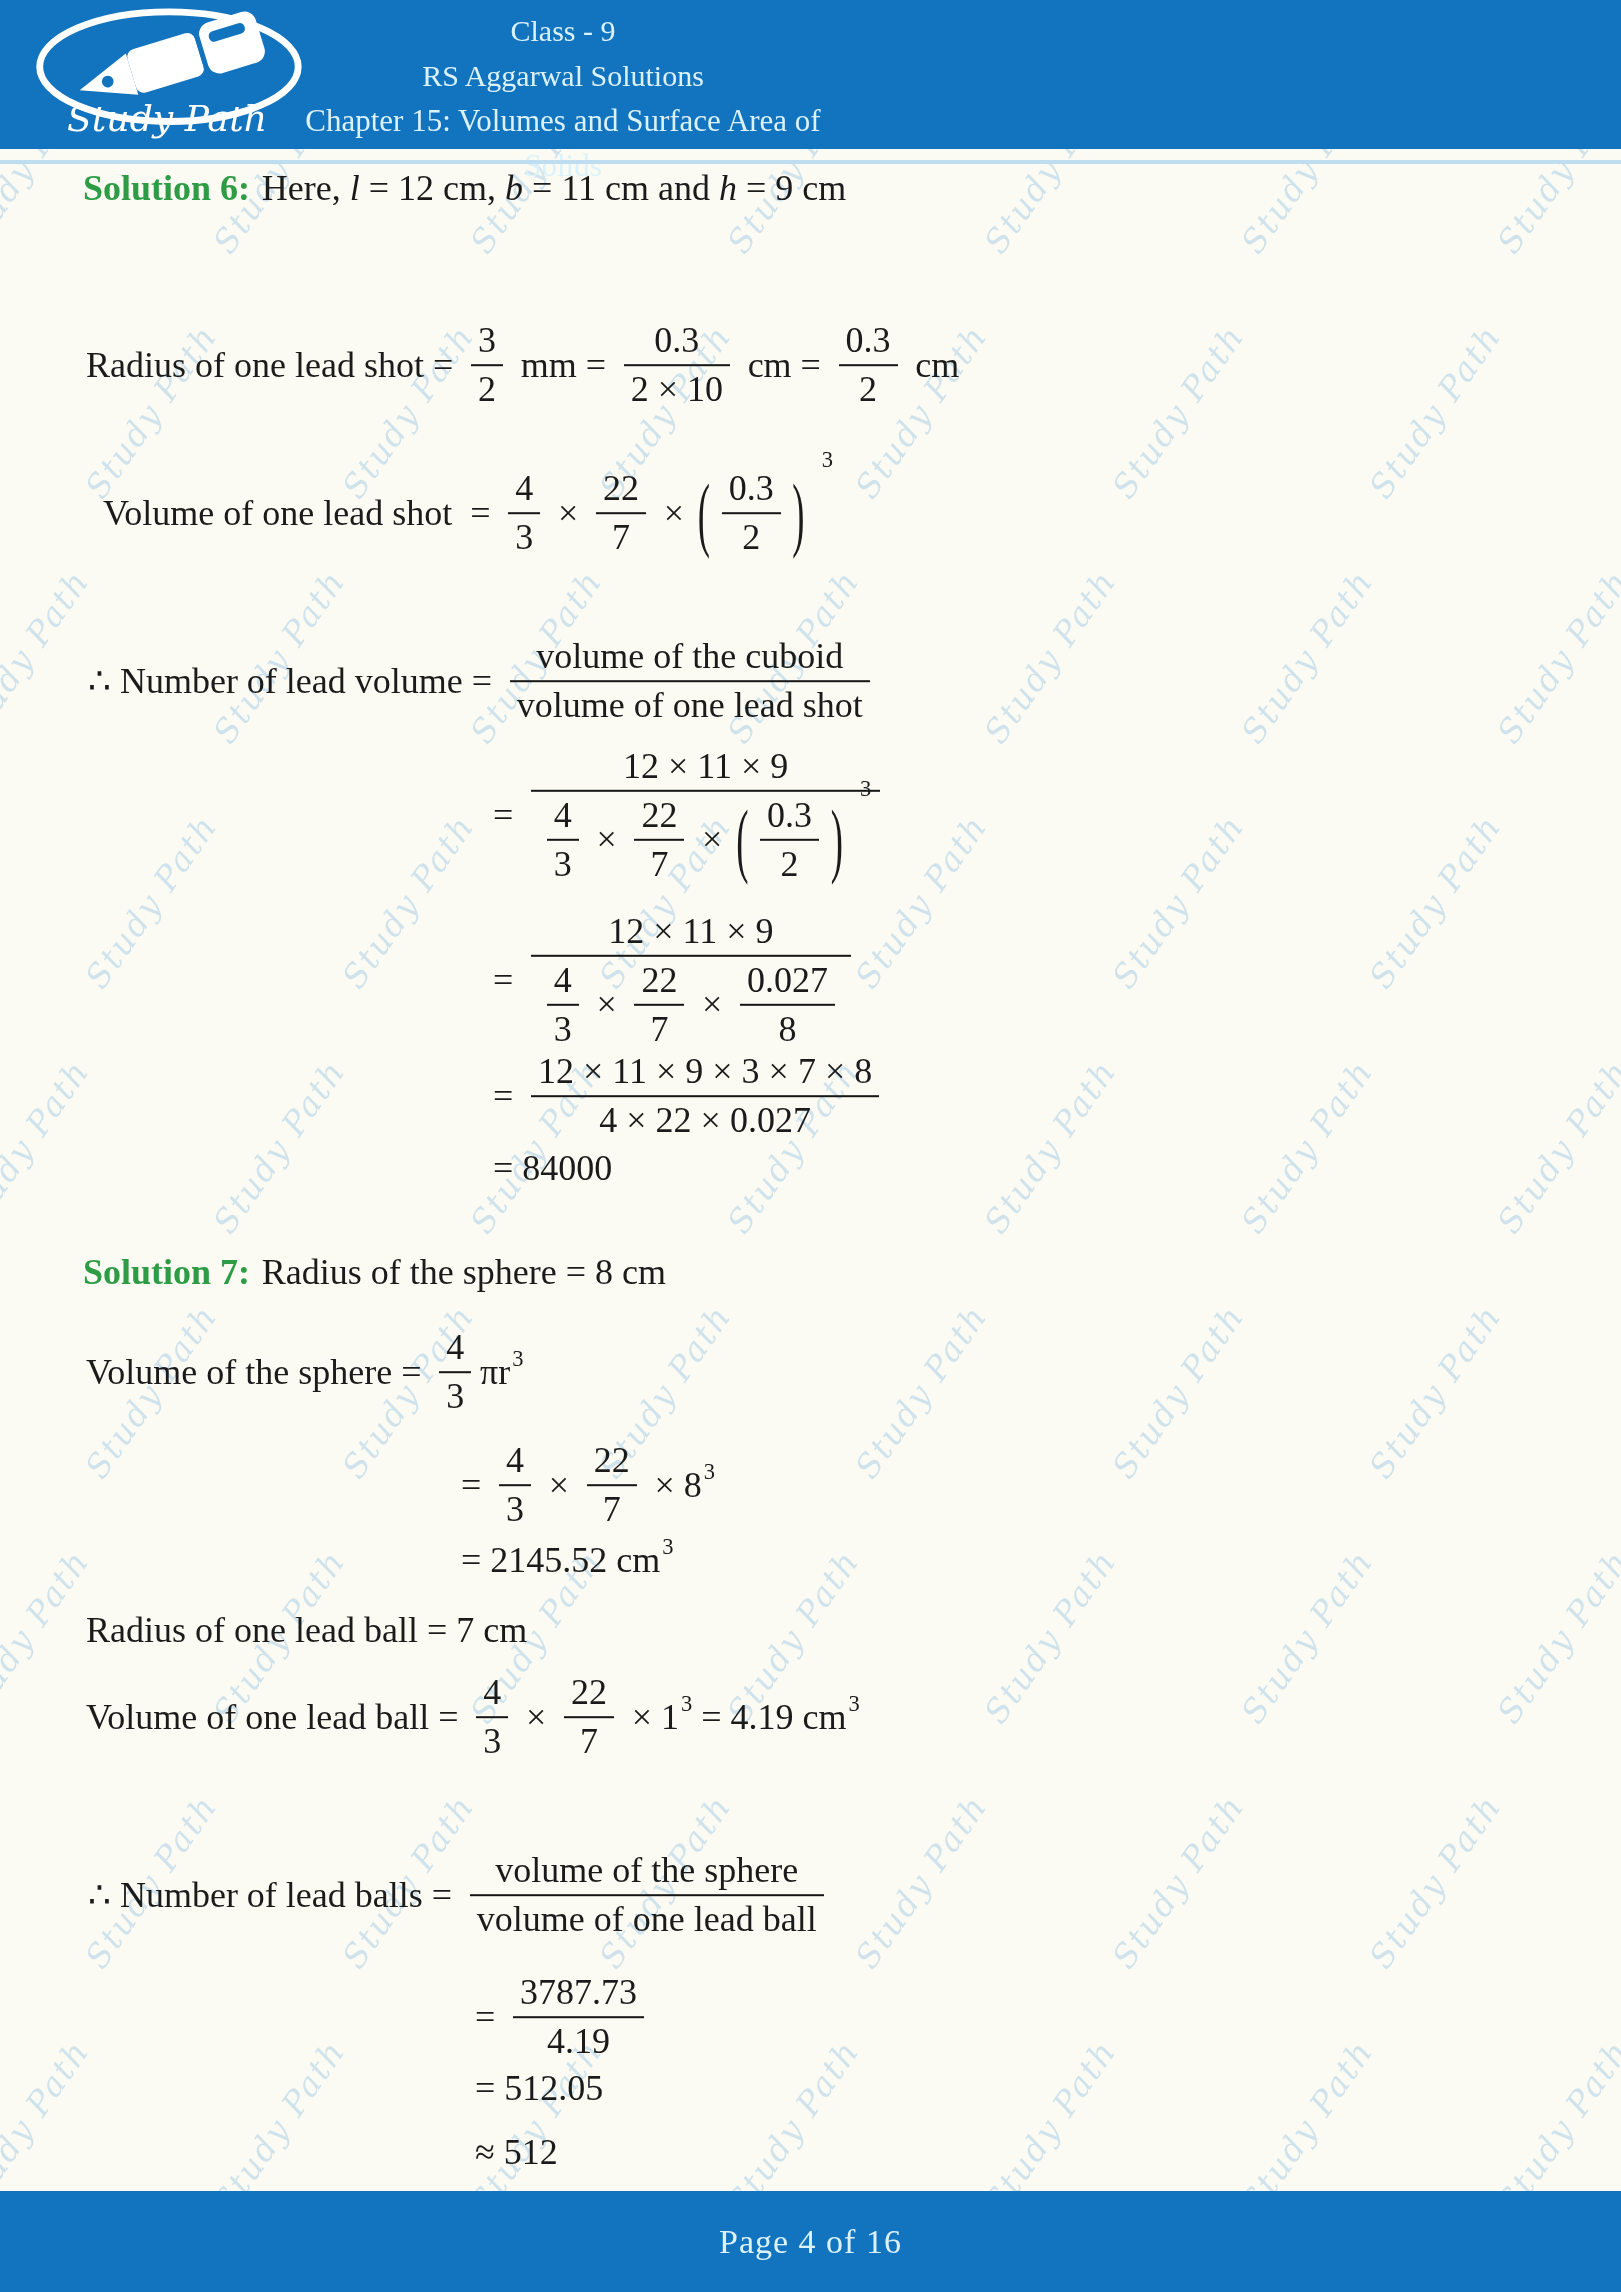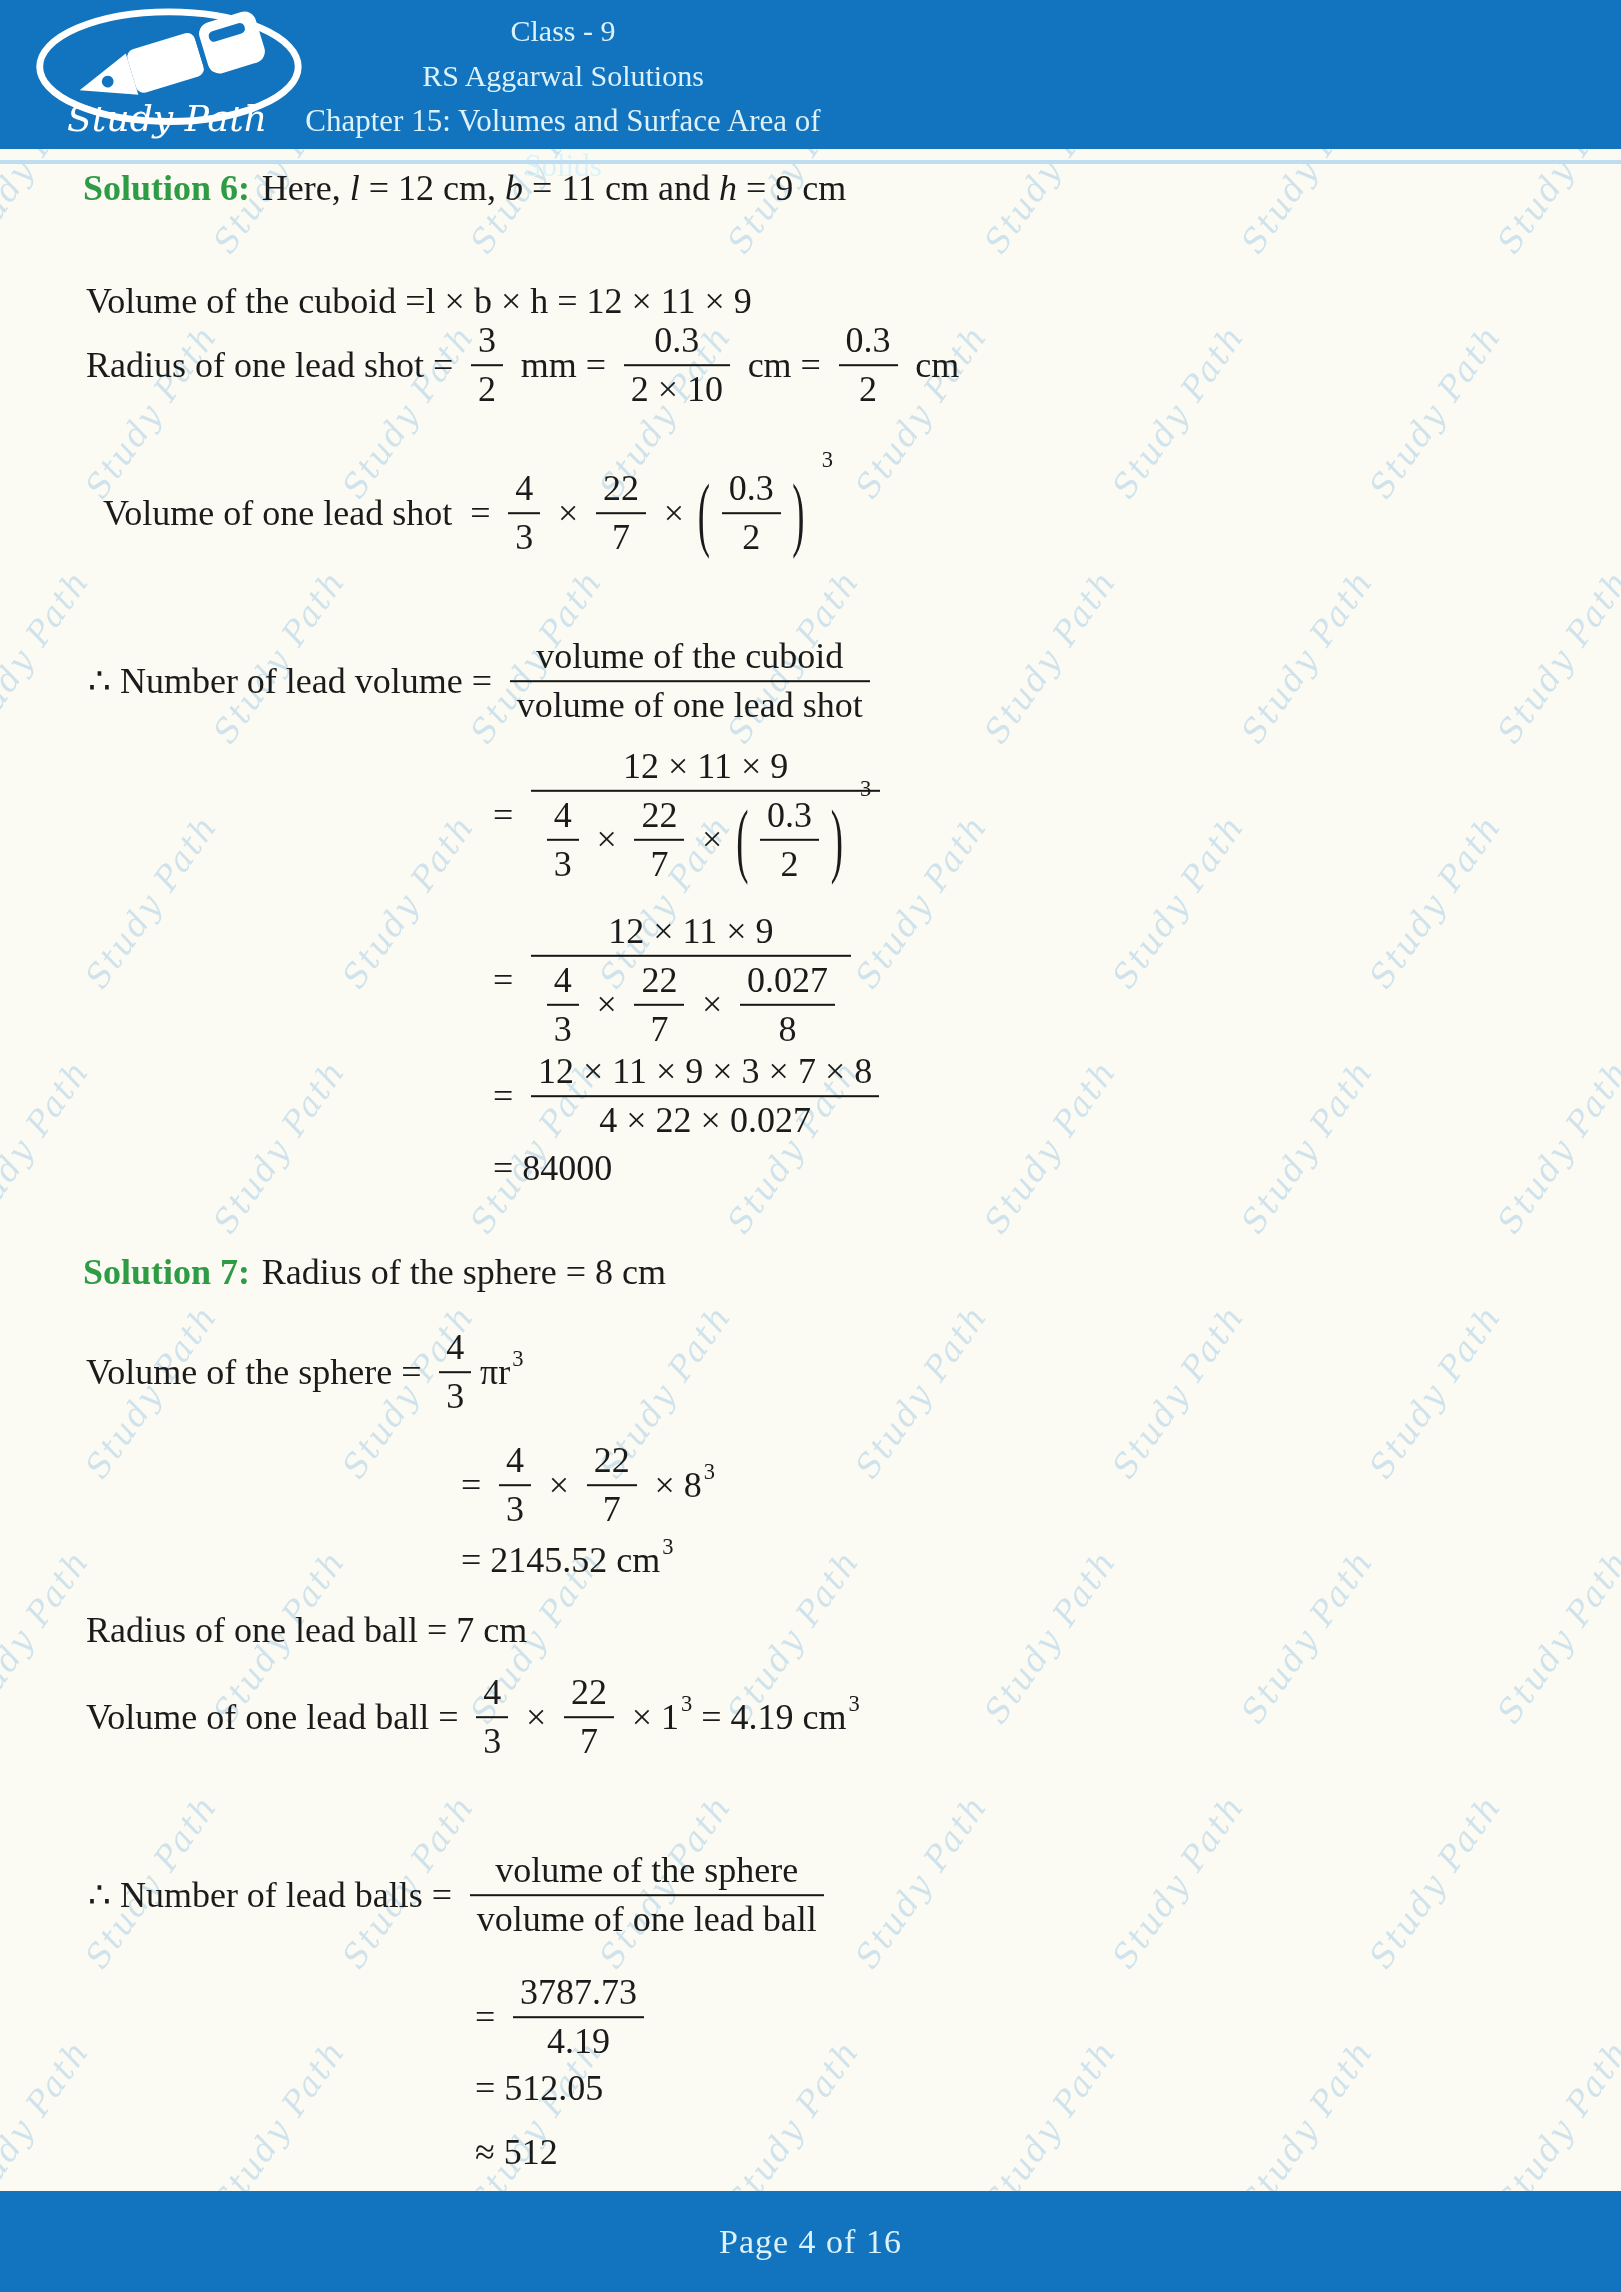--- a/index.html
+++ b/index.html
@@ -122,21 +122,20 @@
       <div class="l1">Class - 9</div>
       <div class="l2">RS Aggarwal Solutions</div>
       <div class="l3">Chapter 15: Volumes and Surface Area of Solids</div>
     </div>
   </div>
   <div class="header-sep"></div>
 
   <div class="mline" style="left:83px;top:188px">
     <span class="sol-label">Solution 6:</span><span style="display:inline-flex;align-items:center"><span class="mt">Here, </span><span class="mt it">l</span><span class="mt"> = 12 cm, </span><span class="mt it">b</span><span class="mt"> = 11 cm and </span><span class="mt it">h</span><span class="mt"> = 9 cm</span></span>
   </div>
-  <div class="mline" style="left:86px;top:301px"><span class="mt">Volume of the cuboid =l × b × h = 12 × 11 × 9</span></div>
   <div class="mline" style="left:86px;top:365px"><span class="mt">Radius of one lead shot = </span><span class="frac"><span class="fr num"><span class="mt">3</span></span><span class="fr den"><span class="mt">2</span></span></span><span class="mt"> mm = </span><span class="frac"><span class="fr num"><span class="mt">0.3</span></span><span class="fr den"><span class="mt">2 × 10</span></span></span><span class="mt"> cm = </span><span class="frac"><span class="fr num"><span class="mt">0.3</span></span><span class="fr den"><span class="mt">2</span></span></span><span class="mt"> cm</span></div>
   <div class="mline" style="left:103px;top:513px"><span class="mt">Volume of one lead shot  = </span><span class="frac"><span class="fr num"><span class="mt">4</span></span><span class="fr den"><span class="mt">3</span></span></span><span class="mt"> × </span><span class="frac"><span class="fr num"><span class="mt">22</span></span><span class="fr den"><span class="mt">7</span></span></span><span class="mt"> × </span><span class="pgroup"><span class="bp">(</span><span class="pinner" style="display: inline-flex; align-items: center;"><span class="frac"><span class="fr num"><span class="mt">0.3</span></span><span class="fr den"><span class="mt">2</span></span></span></span><span class="bp">)</span><span class="psup">3</span></span></div>
   <div class="mline" style="left:88px;top:681px"><span class="mt">∴ Number of lead volume = </span><span class="frac"><span class="fr num"><span class="mt">volume of the cuboid</span></span><span class="fr den"><span class="mt">volume of one lead shot</span></span></span></div>
   <div class="mline" style="left:493px;top:815px"><span class="mt">= </span><span class="frac"><span class="fr num"><span class="mt">12 × 11 × 9</span></span><span class="fr den"><span class="frac"><span class="fr num"><span class="mt">4</span></span><span class="fr den"><span class="mt">3</span></span></span><span class="mt"> × </span><span class="frac"><span class="fr num"><span class="mt">22</span></span><span class="fr den"><span class="mt">7</span></span></span><span class="mt"> × </span><span class="pgroup"><span class="bp">(</span><span class="pinner" style="display: inline-flex; align-items: center;"><span class="frac"><span class="fr num"><span class="mt">0.3</span></span><span class="fr den"><span class="mt">2</span></span></span></span><span class="bp">)</span><span class="psup">3</span></span></span></span></div>
   <div class="mline" style="left:493px;top:980px"><span class="mt">= </span><span class="frac"><span class="fr num"><span class="mt">12 × 11 × 9</span></span><span class="fr den"><span class="frac"><span class="fr num"><span class="mt">4</span></span><span class="fr den"><span class="mt">3</span></span></span><span class="mt"> × </span><span class="frac"><span class="fr num"><span class="mt">22</span></span><span class="fr den"><span class="mt">7</span></span></span><span class="mt"> × </span><span class="frac"><span class="fr num"><span class="mt">0.027</span></span><span class="fr den"><span class="mt">8</span></span></span></span></span></div>
   <div class="mline" style="left:493px;top:1096px"><span class="mt">= </span><span class="frac"><span class="fr num"><span class="mt">12 × 11 × 9 × 3 × 7 × 8</span></span><span class="fr den"><span class="mt">4 × 22 × 0.027</span></span></span></div>
   <div class="mline" style="left:493px;top:1168px"><span class="mt">= 84000</span></div>
 
   <div class="mline" style="left:83px;top:1272px">
     <span class="sol-label">Solution 7:</span><span style="display:inline-flex;align-items:flex-start"><span class="mt">Radius of the sphere = 8 cm</span></span>

